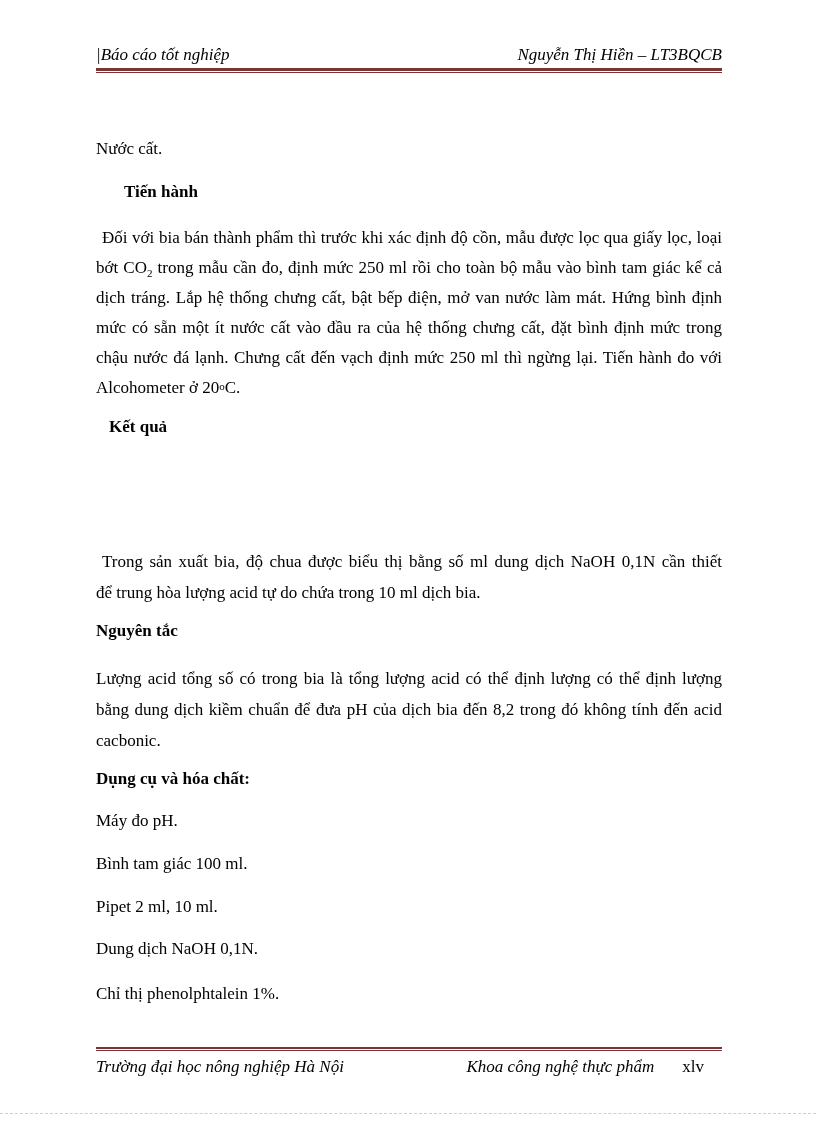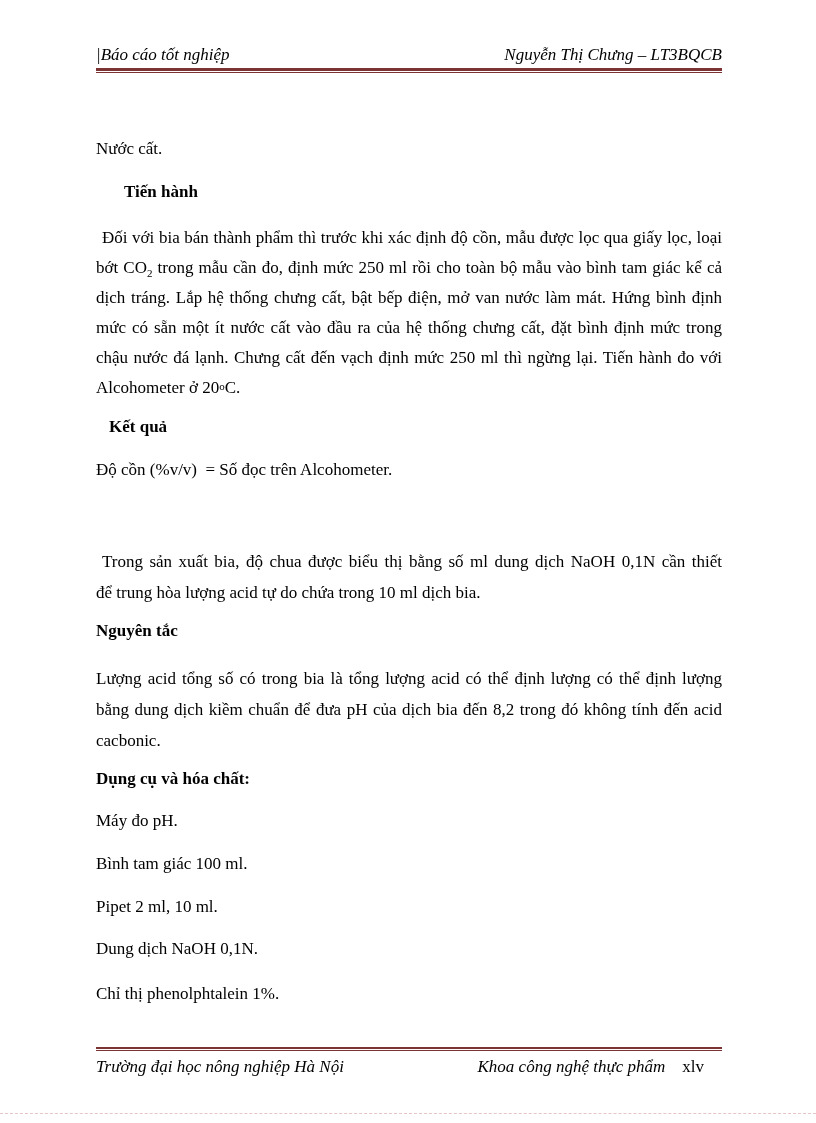--- a/index.html
+++ b/index.html
@@ -81,21 +81,21 @@
     align-items: baseline;
     font-size: 17px;
     line-height: 22px;
   }
   .footer-left, .footer-center {
     font-style: italic;
   }
   .footer-right-group {
     display: flex;
     align-items: flex-end;
-    gap: 17px;
+    gap: 28px;
   }
   .footer-page {
     font-style: normal;
     padding-right: 18px;
   }
   
   .page-break-dash {
     position: absolute;
     left: 0;
     right: 0;
@@ -105,36 +105,35 @@
     opacity: 0.9;
   }
 </style>
 </head>
 <body>
 
 <div class="page">
 
   <div class="abs header-row">
     <span>|Báo cáo tốt nghiệp</span>
-    <span>Nguyễn Thị Chưng – LT3BQCB</span>
+    <span>Nguyễn Thị Hiền – LT3BQCB</span>
   </div>
   <div class="abs header-divider"></div>
 
 
   <div class="abs heading" style="top:181px; padding-left:28px">Tiến hành</div>
 
   <div class="abs bodyline" style="top:138px">Nước cất.</div>
 
   <div class="abs para" style="top:223px; text-indent:6px">
     <span>Đối với bia bán thành phẩm thì trước khi xác định độ cồn, mẫu được lọc qua giấy lọc, loại bớt CO</span><sub class="co2">2</sub><span> trong mẫu cần đo, định mức 250 ml rồi cho toàn bộ mẫu vào bình tam giác kể cả dịch tráng. Lắp hệ thống chưng cất, bật bếp điện, mở van nước làm mát. Hứng bình định mức có sẵn một ít nước cất vào đầu ra của hệ thống chưng cất, đặt bình định mức trong chậu nước đá lạnh. Chưng cất đến vạch định mức 250 ml thì ngừng lại. Tiến hành đo với Alcohometer ở 20</span><sup class="deg">o</sup><span>C.</span>
   </div>
 
   <div class="abs heading" style="top:416px; padding-left:13px">Kết quả</div>
 
-  <div class="abs bodyline" style="top:459px">Độ cồn (%v/v)&nbsp; = Số đọc trên Alcohometer.</div>
 
 
   <div class="abs para" style="top:546px; line-height:31px; text-indent:6px">Trong sản xuất bia, độ chua được biểu thị bằng số&nbsp;ml dung dịch NaOH 0,1N cần thiết để&nbsp;trung hòa lượng acid tự do chứa trong 10&nbsp;ml dịch bia.</div>
 
   <div class="abs heading" style="top:620px">Nguyên tắc</div>
 
   <div class="abs para" style="top:663px; line-height:31px">Lượng acid tổng số có trong bia là tổng lượng acid có thể định lượng có thể định lượng bằng dung dịch kiềm chuẩn để đưa pH của dịch bia đến 8,2 trong đó không tính đến acid cacbonic.</div>
 
   <div class="abs heading" style="top:768px">Dụng cụ và hóa chất:</div>
 

